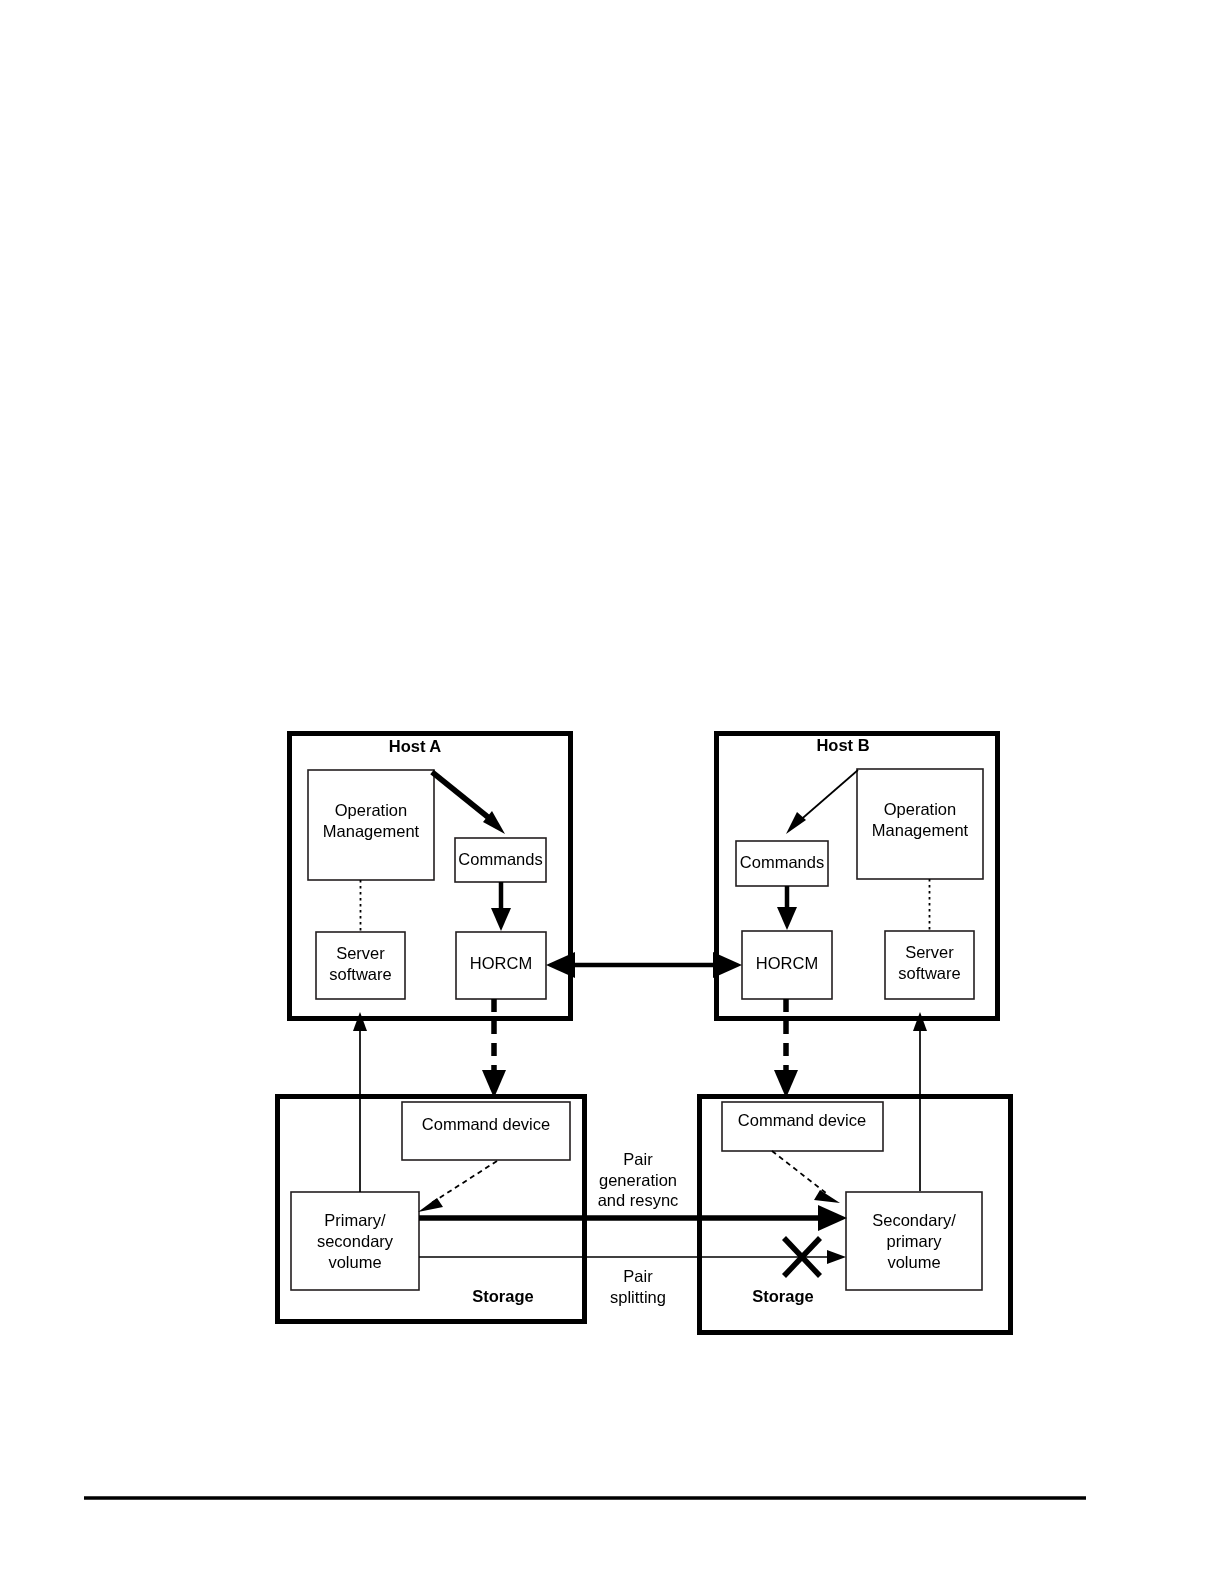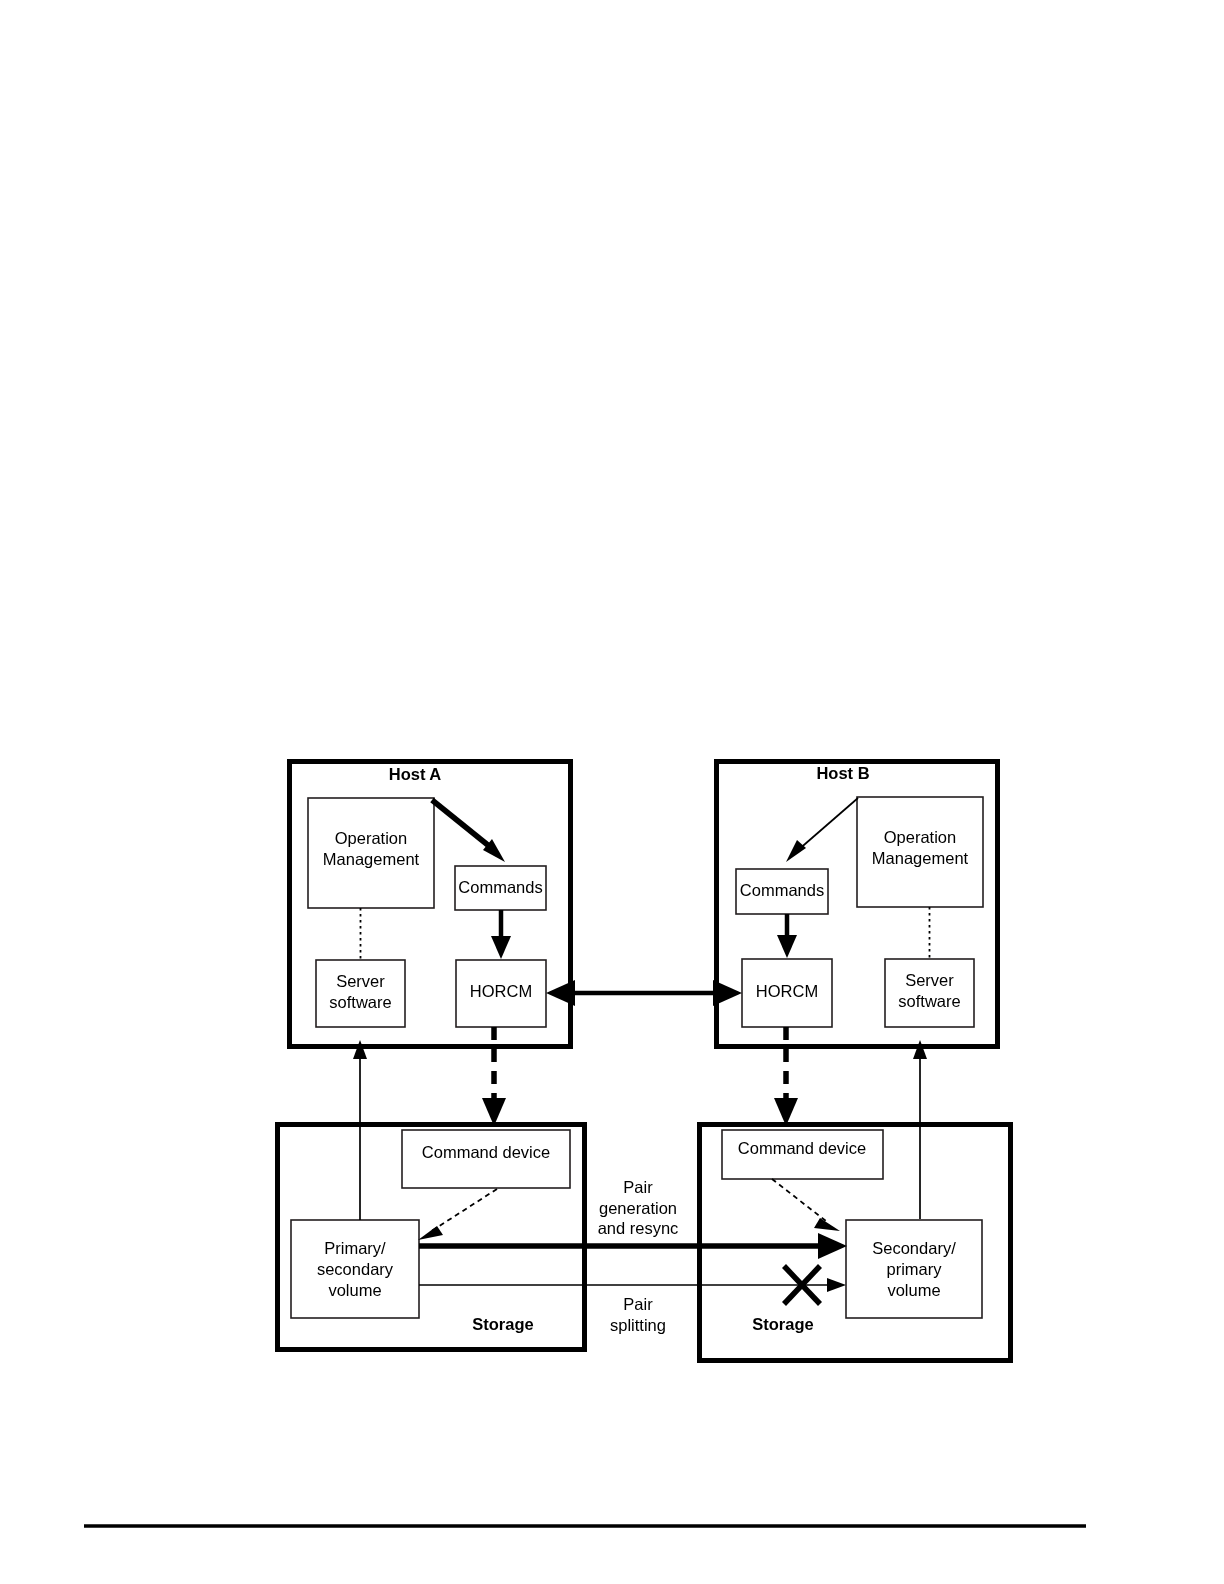--- a/index.html
+++ b/index.html
@@ -13,21 +13,20 @@
     font-family: "Liberation Sans", sans-serif;
     position: relative;
     overflow: hidden;
   }
   #diagram-root {
     position: absolute;
     left: 0;
     top: 0;
     width: 1224px;
     height: 1148px;
-    margin-top: 28px;
   }
   svg {
     display: block;
   }
   .box-outer {
     fill: #ffffff;
     stroke: #000000;
     stroke-width: 5;
   }
   .box-inner {

